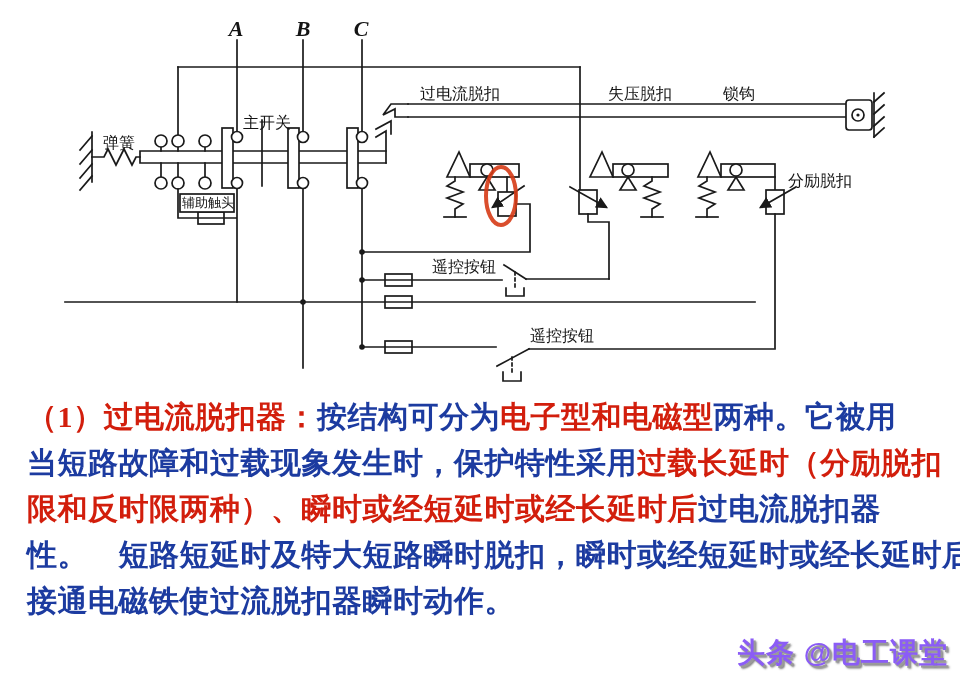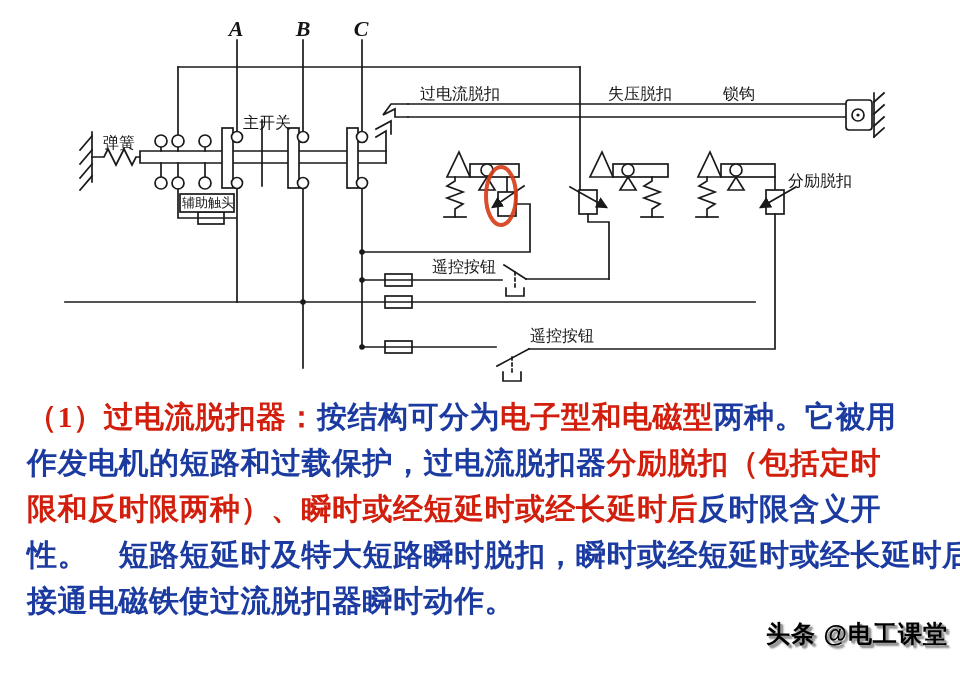--- a/index.html
+++ b/index.html
@@ -10,22 +10,22 @@
   .dlabel{font-family:"Liberation Serif","DejaVu Serif",serif;font-size:16px;fill:#141414;}
   .dlabel-s{font-family:"Liberation Serif","DejaVu Serif",serif;font-size:13px;fill:#141414;}
   .plabel{font-family:"Liberation Serif","DejaVu Serif",serif;font-style:italic;font-weight:bold;
           font-size:22px;fill:#141414;}
   .para{position:absolute;left:27px;top:394px;width:915px;
         font-family:"Liberation Serif","DejaVu Serif",serif;font-weight:bold;
         font-size:30px;letter-spacing:0.5px;}
   .tline{height:46px;line-height:46px;white-space:nowrap;}
   .c-red{color:var(--red);}
   .c-blue{color:var(--blue);}
-  .watermark{position:absolute;right:12px;top:618px;font-size:24px;font-weight:bold;
-             color:#000000;letter-spacing:1px;
+  .watermark{position:absolute;right:12px;top:634px;font-size:28px;font-weight:bold;
+             color:#8b5cf6;letter-spacing:1px;
              text-shadow:2px 2px 0 #9a9a9a, 3px 3px 2px #7e7e7e;}
 </style>
 </head>
 <body>
 
 <svg id="diagram" width="960" height="392" viewBox="0 0 960 392">
   <defs>
     <marker id="arr" viewBox="0 0 10 10" refX="8" refY="5" markerWidth="7" markerHeight="7" orient="auto-start-reverse">
       <path d="M0,0 L10,5 L0,10 z" fill="#1a1a1a"></path>
     </marker>
@@ -168,19 +168,19 @@
     <text class="dlabel" x="608" y="99">失压脱扣</text>
     <text class="dlabel" x="723" y="99">锁钩</text>
     <text class="dlabel" x="788" y="186">分励脱扣</text>
     <text class="dlabel" x="432" y="272">遥控按钮</text>
     <text class="dlabel" x="530" y="341">遥控按钮</text>
   </g>
 </svg>
 
 <div class="para">
   <div class="tline"><span class="c-red">（1）过电流脱扣器：</span><span class="c-blue">按结构可分为</span><span class="c-red">电子型和电磁型</span><span class="c-blue">两种。它被用</span></div>
-  <div class="tline"><span class="c-blue">作发电机的短路和过载保护，过电流脱扣器</span><span class="c-red">分励脱扣（包括定时</span></div>
-  <div class="tline"><span class="c-red">限和反时限两种）、瞬时或经短延时或经长延时后</span><span class="c-blue">反时限含义开</span></div>
+  <div class="tline"><span class="c-blue">当短路故障和过载现象发生时，保护特性采用</span><span class="c-red">过载长延时（分励脱扣</span></div>
+  <div class="tline"><span class="c-red">限和反时限两种）、瞬时或经短延时或经长延时后</span><span class="c-blue">过电流脱扣器</span></div>
   <div class="tline"><span class="c-blue">性。　短路短延时及特大短路瞬时脱扣，瞬时或经短延时或经长延时后</span></div>
   <div class="tline"><span class="c-blue">接通电磁铁使过流脱扣器瞬时动作。</span></div>
 </div>
 
 <div class="watermark">头条 @电工课堂</div>
 
 </body></html>

